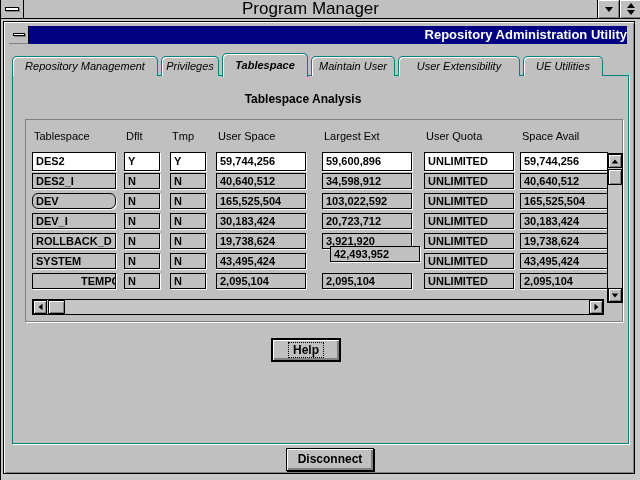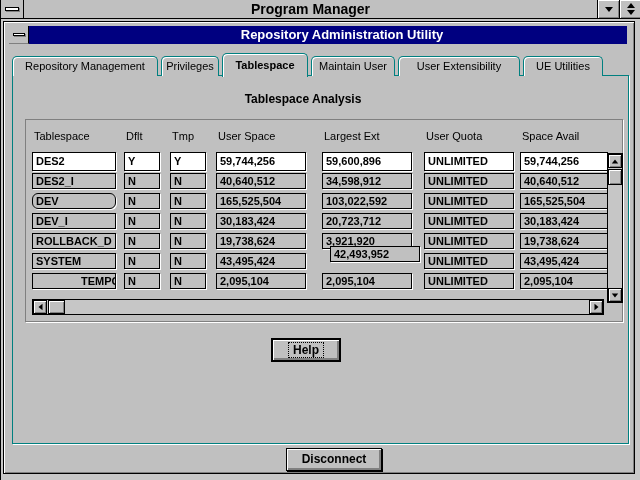--- a/index.html
+++ b/index.html
@@ -4,40 +4,40 @@
 <style>
   * { margin:0; padding:0; box-sizing:border-box; }
   html,body { width:640px; height:480px; }
   body { font-family:"Liberation Sans","DejaVu Sans",sans-serif; background:#c0c0c0; }
   .screen { position:relative; width:640px; height:480px; background:#c8c8c8; overflow:hidden; border-left:1px solid #000; }
 
   
   .pm-titlebar { position:absolute; left:0; top:0; width:640px; height:19px;
     background:#c0c0c0; border-bottom:1px solid #000; display:flex; align-items:stretch; }
   .pm-sysbox { width:23px; border-right:1px solid #000; display:flex; align-items:center; justify-content:center; }
-  .pm-title { flex:1; text-align:center; font-weight:bold; font-size:14px; line-height:18px; color:#000; }
+  .pm-title { flex:1; text-align:center; font-weight:normal; font-size:17px; line-height:18px; color:#000; }
   .pm-btn { width:22px; border-left:1px solid #000; background:#c0c0c0; display:flex; flex-direction:column; align-items:center; justify-content:center; gap:2px;
     box-shadow:inset 1px 1px 0 #fff, inset -1px -1px 0 #808080; }
   .minus-glyph { width:14px; height:4px; background:#fff; border:1px solid #000; box-shadow:1px 1px 0 #808080; }
   .tri-up { width:0; height:0; border-left:4px solid transparent; border-right:4px solid transparent; border-bottom:5px solid #000; }
   .tri-down { width:0; height:0; border-left:4px solid transparent; border-right:4px solid transparent; border-top:5px solid #000; }
   .tri-left { width:0; height:0; border-top:4px solid transparent; border-bottom:4px solid transparent; border-right:5px solid #000; }
   .tri-right { width:0; height:0; border-top:4px solid transparent; border-bottom:4px solid transparent; border-left:5px solid #000; }
 
   
   .app-window { position:absolute; left:2px; top:21px; width:632px; height:453px;
     background:#c0c0c0; border:1px solid #000; box-shadow:inset 1px 1px 0 #fff, inset -1px -1px 0 #808080; }
   .win-titlebar { position:absolute; left:5px; top:4px; right:7px; height:18px; display:flex; }
   .win-sysbox { width:20px; background:#c0c0c0; border-right:1px solid #000; border-bottom:1px solid #808080;
     display:flex; align-items:center; justify-content:center; }
   .minus-glyph-sm { width:12px; height:3px; background:#fff; border:1px solid #000; box-shadow:1px 1px 0 #808080; }
-  .win-title { flex:1; background:#000080; color:#fff; font-weight:bold; font-size:13px; line-height:18px; text-align:center;padding-left:28px; }
-
-  
-  .tabstrip { position:absolute; left:8px; top:31px; height:23px; display:flex; gap:3px; z-index:2; }
+  .win-title { flex:1; background:#000080; color:#fff; font-weight:bold; font-size:13px; line-height:18px; text-align:right;padding-left:28px; }
+
+  
+  .tabstrip { position:absolute; left:8px; top:31px; height:23px; display:flex; gap:3px; z-index:2;font-style:italic; }
   .tab { border:1px solid #008080; border-bottom:none; border-radius:5px 5px 0 0; background:#c0c0c0;
     box-shadow:inset 1px 1px 0 #fff; text-align:center; font-size:11px; color:#000;
     margin-top:3px; height:20px; line-height:19px; overflow:hidden; white-space:nowrap; }
   .tab.active { margin-top:0; height:24px; line-height:22px; font-weight:bold; position:relative; z-index:3; }
 
   .tabpage { position:absolute; left:8px; top:53px; width:617px; height:369px;
     border:1px solid #008080; background:#c0c0c0; box-shadow:1px 1px 0 #fff; }
   .page-title { position:absolute; left:10px; top:16px; width:560px; text-align:center;
     font-weight:bold; font-size:12px; color:#000; }
 
@@ -61,21 +61,21 @@
   .hscroll .left { left:0; top:0; width:14px; height:14px; }
   .hscroll .thumb { left:15px; top:0; width:17px; height:14px; }
   .hscroll .right { right:0; top:0; width:14px; height:14px; }
 
   
   .help-btn { position:absolute; left:258px; top:262px; width:70px; height:24px; background:#c0c0c0;
     border:2px solid #000; box-shadow:inset 1px 1px 0 #fff, inset -2px -2px 0 #808080;
     display:flex; align-items:center; justify-content:center; cursor:default; }
   .help-btn .focus { border:1px dotted #000; padding:0 4px; font-weight:bold; font-size:12px;
     font-family:"Liberation Sans","DejaVu Sans",sans-serif; }
-  .disconnect-btn { position:absolute; left:282px; top:426px; width:96px; height:23px; background:#c0c0c0;
+  .disconnect-btn { position:absolute; left:282px; top:426px; width:88px; height:23px; background:#c0c0c0;
     border:1px solid #000; box-shadow:1px 1px 0 #000, inset 1px 1px 0 #fff, inset -2px -2px 0 #808080;
     font-weight:bold; font-size:12px; text-align:center; line-height:20px; cursor:default;
     font-family:"Liberation Sans","DejaVu Sans",sans-serif; }
 </style>
 </head>
 <body>
 
 <div class="screen">
 
   <div class="pm-titlebar">

